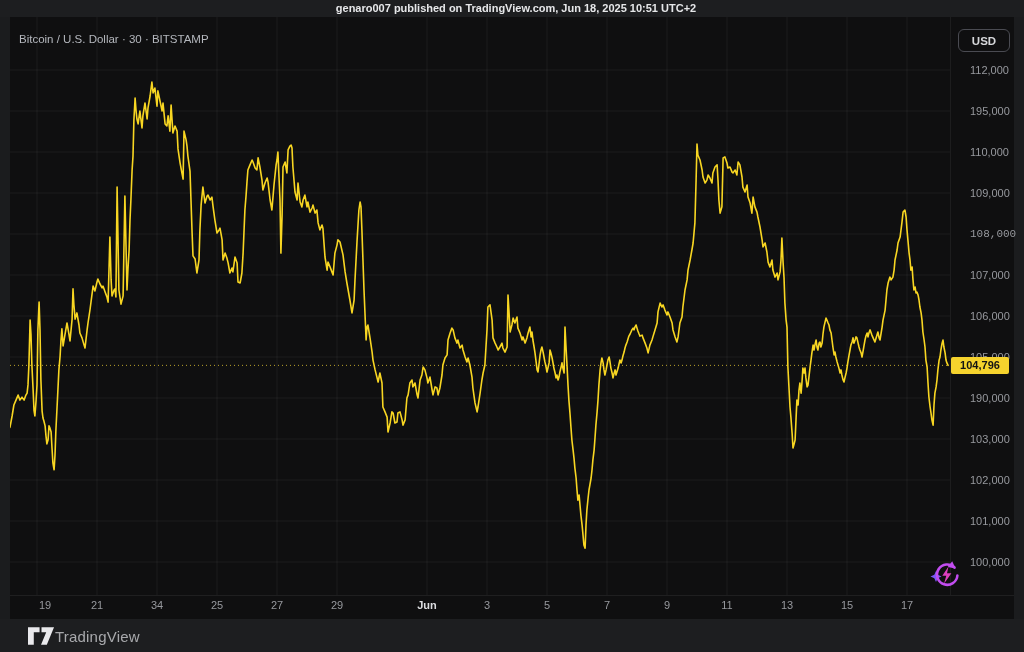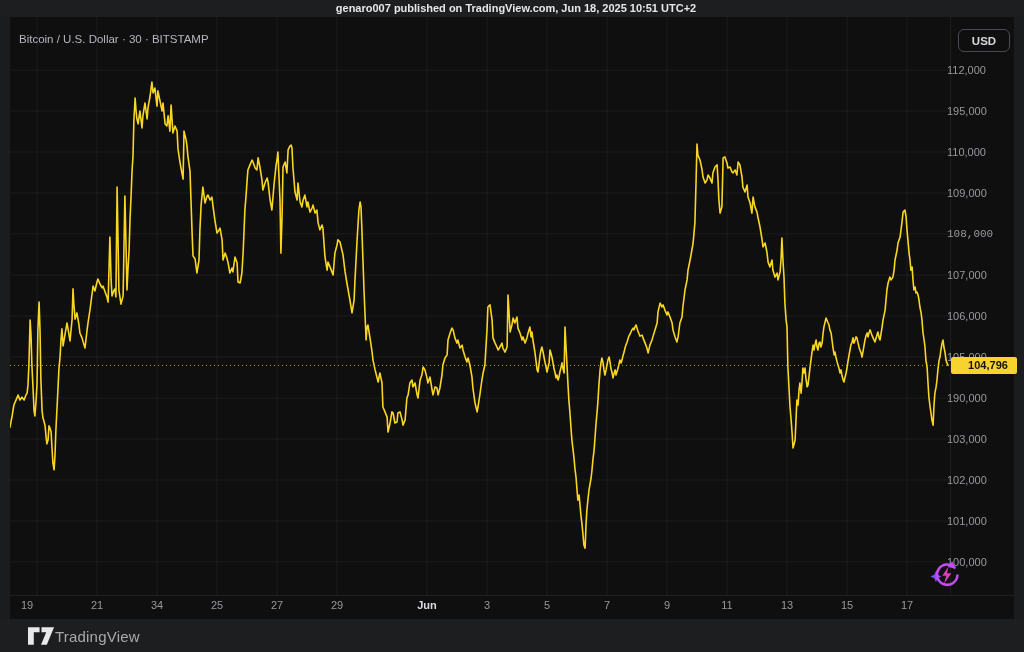--- a/index.html
+++ b/index.html
@@ -7,21 +7,21 @@
   .stage{position:relative;width:1024px;height:652px;background:#1b1c1e;}
   .top-bar{position:absolute;left:0;top:0;width:1024px;height:17px;background:#1d1e20;
            color:#e6e7e9;font-size:11px;font-weight:bold;line-height:17px;padding-left:8px;
            box-sizing:border-box;white-space:nowrap;z-index:8;text-align:center;}
   .card{position:absolute;left:10px;top:17px;width:1004px;height:602px;background:#0f0f10;}
   #chart-svg{position:absolute;left:0;top:0;z-index:2;}
   .chart-title{position:absolute;left:19px;top:33px;font-size:11.5px;color:#b4b7bd;z-index:5;}
   .usd-btn{position:absolute;left:958px;top:29px;width:52px;height:23px;border:1px solid #4a4b52;
            border-radius:6px;background:transparent;color:#d6d7da;font-size:11.5px;font-weight:700;
            z-index:6;cursor:pointer;padding:0;}
-  .price-axis{position:absolute;left:935px;top:17px;width:64px;height:578px;z-index:4;}
+  .price-axis{position:absolute;left:958px;top:17px;width:64px;height:578px;z-index:4;}
   .ylabel{position:absolute;left:12px;transform:translateY(-50%);font-size:11px;color:#97999e;white-space:nowrap;}
   .time-axis{position:absolute;left:10px;top:595px;width:940px;height:24px;z-index:4;}
   .xlabel{position:absolute;top:10px;transform:translate(-50%,-50%);font-size:11px;color:#97999e;}
   .xlabel.major{color:#dcdde0;font-weight:700;}
   .axis-sep-h{position:absolute;left:10px;top:595px;width:1004px;height:1px;background:rgba(255,255,255,0.07);z-index:3;}
   .axis-sep-v{position:absolute;left:950px;top:17px;width:1px;height:578px;background:rgba(255,255,255,0.06);z-index:3;}
   .price-badge{position:absolute;left:951px;width:58px;height:17px;background:#f6d32d;color:#141414;
                font-size:11px;font-weight:700;text-align:center;line-height:17px;border-radius:2px;z-index:7;}
   .bottom-bar{position:absolute;left:0;top:619px;width:1024px;height:33px;background:#1d1e20;z-index:8;}
   .footer-logo{position:absolute;left:28px;top:627px;display:flex;align-items:center;z-index:9;}
@@ -93,38 +93,38 @@
       <div class="ylabel" style="top: 258px;">107,000</div>
       <div class="ylabel" style="top: 299px;">106,000</div>
       <div class="ylabel" style="top: 340px;">105,000</div>
       <div class="ylabel" style="top: 381px;">190,000</div>
       <div class="ylabel" style="top: 422px;">103,000</div>
       <div class="ylabel" style="top: 463px;">102,000</div>
       <div class="ylabel" style="top: 504px;">101,000</div>
       <div class="ylabel" style="top: 545px;">100,000</div>
     </div>
   <div class="time-axis" id="time-axis">
-      <div class="xlabel" style="left: 17px;">19</div>
+      <div class="xlabel" style="left: 35px;">19</div>
       <div class="xlabel" style="left: 87px;">21</div>
       <div class="xlabel" style="left: 147px;">34</div>
       <div class="xlabel" style="left: 207px;">25</div>
       <div class="xlabel" style="left: 267px;">27</div>
       <div class="xlabel" style="left: 327px;">29</div>
       <div class="xlabel major" style="left: 417px;">Jun</div>
       <div class="xlabel" style="left: 477px;">3</div>
       <div class="xlabel" style="left: 537px;">5</div>
       <div class="xlabel" style="left: 597px;">7</div>
       <div class="xlabel" style="left: 657px;">9</div>
       <div class="xlabel" style="left: 717px;">11</div>
       <div class="xlabel" style="left: 777px;">13</div>
       <div class="xlabel" style="left: 837px;">15</div>
       <div class="xlabel" style="left: 897px;">17</div>
     </div>
 
-  <div class="price-badge" id="price-badge" style="top: 356.864px; padding-left: 8px;">104,796</div>
+  <div class="price-badge" id="price-badge" style="top: 356.864px;">104,796</div>
 
   <svg class="boost" width="40" height="40" viewBox="0 0 40 40">
     <path d="M11 16 l1.7 3.8 3.8 1.7 -3.8 1.7 -1.7 3.8 -1.7 -3.8 -3.8 -1.7 3.8 -1.7 z" fill="#7d57f5"></path>
     <path d="M29.5 12.5 A 10.2 10.2 0 1 0 32.4 20.5" fill="none" stroke="#c24df0" stroke-width="2.6" stroke-linecap="round"></path>
     <path d="M27.2 6.2 l3.4 7.4 -7.8 -1.6 z" fill="#c24df0"></path>
     <path d="M23.5 11.5 l-6.2 9.2 h4 l-2.3 8 7.4 -10.4 h-4.4 z" fill="#de3fbe"></path>
   </svg>
 
   <div class="bottom-bar"></div>
   <div class="footer-logo">

